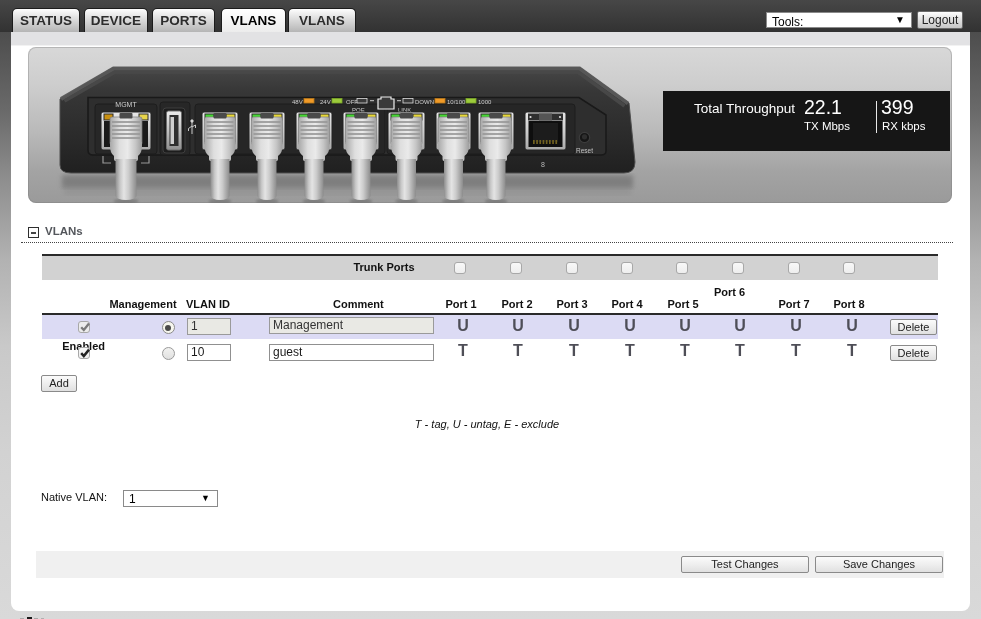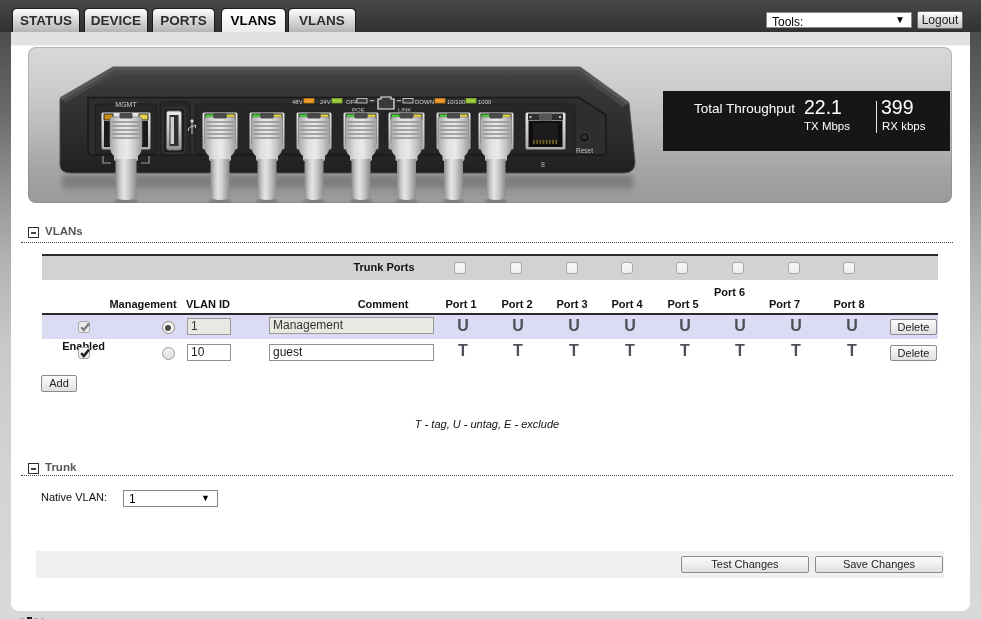--- a/index.html
+++ b/index.html
@@ -313,39 +313,39 @@
     <div class="secico"></div>
     <div class="sectitle">VLANs</div>
   </div>
 
   <div class="abs" style="left:42px;top:254px;width:896px;height:26px;background:#d2d2d2;border-top:2px solid #2a2a2a;"></div>
   <div class="cell bold" style="left:334px;top:261px;width:100px;text-align:center;">Trunk Ports</div>
 
   <div class="cell bold" style="left:40px;top:308px;width:65px;text-align:right;margin-top:32px;">Enabled</div>
   <div class="cell bold" style="left:108px;top:298px;width:70px;text-align:center;">Management</div>
   <div class="cell bold" style="left:186px;top:298px;">VLAN ID</div>
-  <div class="cell bold" style="left:333px;top:298px;width:100px;text-align:center;">Comment</div>
+  <div class="cell bold" style="left:333px;top:298px;width:100px;text-align:left;">Comment</div>
 
   <div class="abs" style="left:42px;top:313px;width:896px;height:26px;background:#dcdbf4;border-top:2px solid #2a2a2a;"></div>
 
   <div class="cb" style="left:454px;top:262px;"></div>
   <div class="cb" style="left:510px;top:262px;"></div>
   <div class="cb" style="left:566px;top:262px;"></div>
   <div class="cb" style="left:621px;top:262px;"></div>
   <div class="cb" style="left:676px;top:262px;"></div>
   <div class="cb" style="left:732px;top:262px;"></div>
   <div class="cb" style="left:788px;top:262px;"></div>
   <div class="cb" style="left:843px;top:262px;"></div>
   <div class="cell bold" style="left:436px;top:298px;width:50px;text-align:center;">Port 1</div>
   <div class="cell bold" style="left:492px;top:298px;width:50px;text-align:center;">Port 2</div>
   <div class="cell bold" style="left:547px;top:298px;width:50px;text-align:center;">Port 3</div>
   <div class="cell bold" style="left:602px;top:298px;width:50px;text-align:center;">Port 4</div>
   <div class="cell bold" style="left:658px;top:298px;width:50px;text-align:center;">Port 5</div>
   <div class="cell bold" style="left:714px;top:286px;width:50px;">Port 6</div>
-  <div class="cell bold" style="left:769px;top:298px;width:50px;">Port 7</div>
+  <div class="cell bold" style="left:769px;top:298px;width:50px;text-align:center;">Port 7</div>
   <div class="cell bold" style="left:824px;top:298px;width:50px;text-align:center;">Port 8</div>
   <div class="cb" style="left:78px;top:320.5px;background:#ececec;border-color:#a8a8a8;">
       <svg width="12" height="12" viewBox="0 0 12 12">
         <path d="M2.2 6.2 L4.8 9 L10 2.6" stroke="#7a7a7a" stroke-width="2.3" fill="none"></path>
       </svg>
     </div>
   <div class="radio on" style="left:161.5px;top:321px;"></div>
   <div class="inp dis" style="left:187px;top:318px;width:44px;height:17px;">1</div>
   <div class="inp dis" style="left:269px;top:317px;width:165px;height:17px;">Management</div>
   <div class="pletter" style="left:453px;top:317px;">U</div>
@@ -372,24 +372,20 @@
   <div class="pletter" style="left:675px;top:342px;">T</div>
   <div class="pletter" style="left:730px;top:342px;">T</div>
   <div class="pletter" style="left:786px;top:342px;">T</div>
   <div class="pletter" style="left:842px;top:342px;">T</div>
   <div class="btn" style="position:absolute;left:890px;top:345px;width:47px;height:16px;line-height:14px;">Delete</div>
 
   <div class="btn" style="position:absolute;left:41px;top:375px;width:36px;height:17px;line-height:15px;">Add</div>
 
   <div class="cell" style="left:287px;top:418px;width:400px;text-align:center;font-style:italic;font-size:11px;">T - tag, U - untag, E - exclude</div>
 
-  <div class="sechdr" style="top:454px;">
-    <div class="secico" style="top:9px;"></div>
-    <div class="sectitle" style="top:7px;">Trunk</div>
-  </div>
 
   <div class="cell" style="left:41px;top:491px;">Native VLAN:</div>
   <div class="abs" style="left:123px;top:490px;width:95px;height:17px;background:#fff;border:1px solid #8a8a8a;font-size:12px;">
     <span style="position:absolute;left:5px;top:1px;">1</span>
     <span style="position:absolute;right:7px;top:2px;font-size:9px;">▼</span>
   </div>
 
   <div class="abs" style="left:36px;top:551px;width:908px;height:27px;background:#f0f0f0;"></div>
   <div class="btn" style="position:absolute;left:681px;top:556px;width:128px;height:17px;line-height:15px;">Test Changes</div>
   <div class="btn" style="position:absolute;left:815px;top:556px;width:128px;height:17px;line-height:15px;">Save Changes</div>

